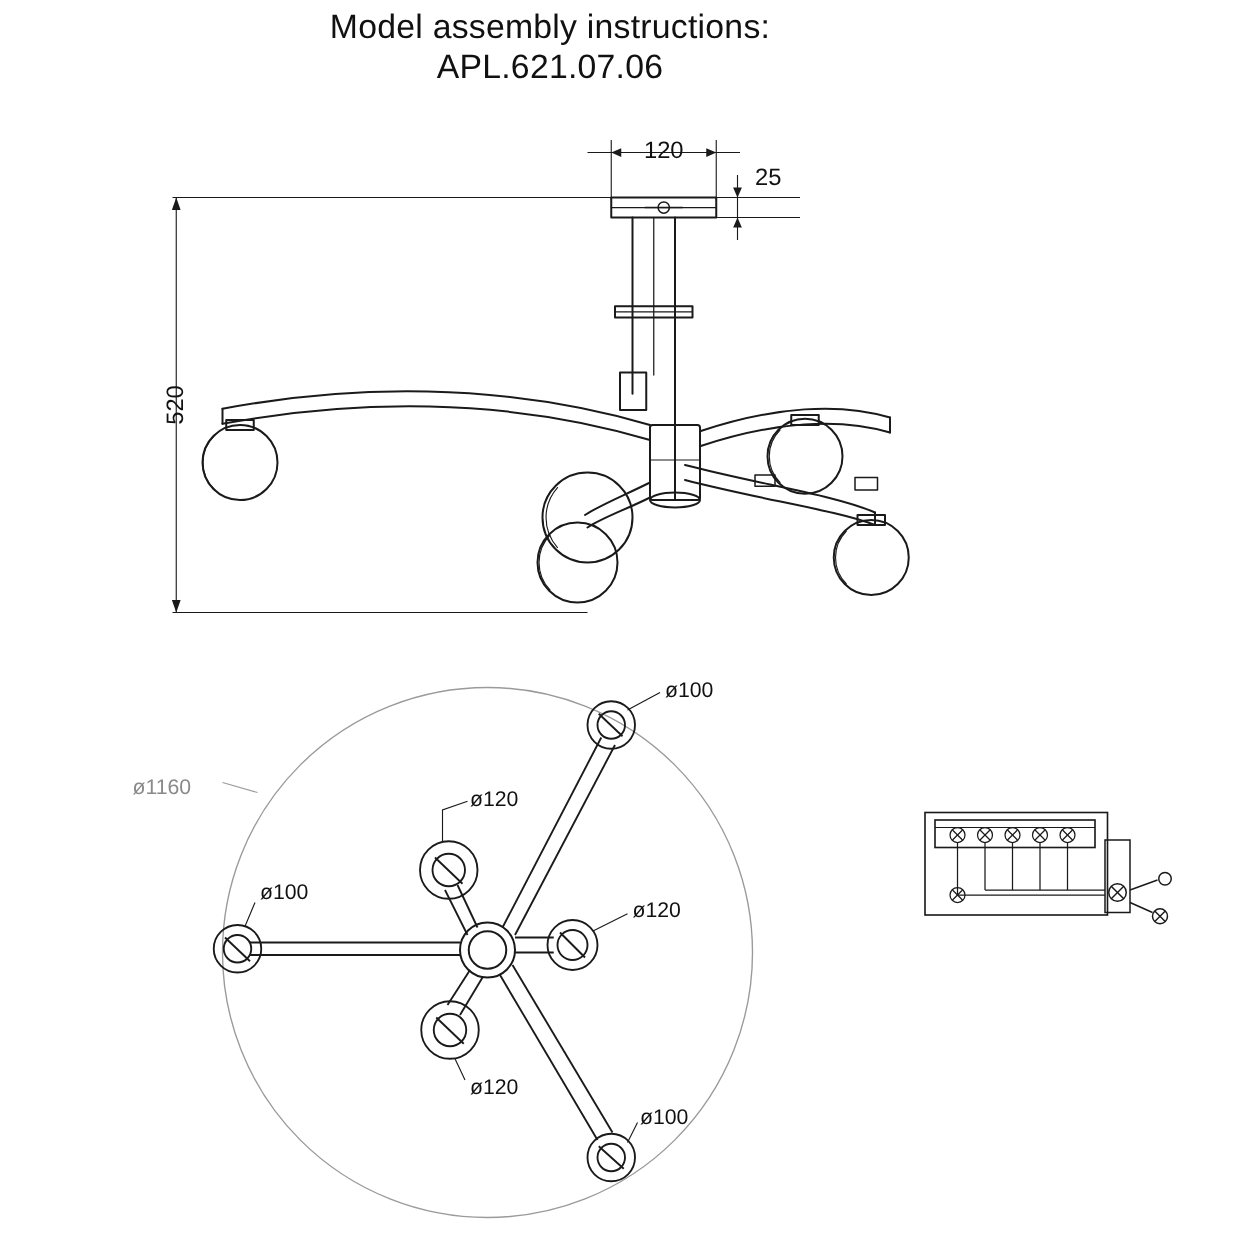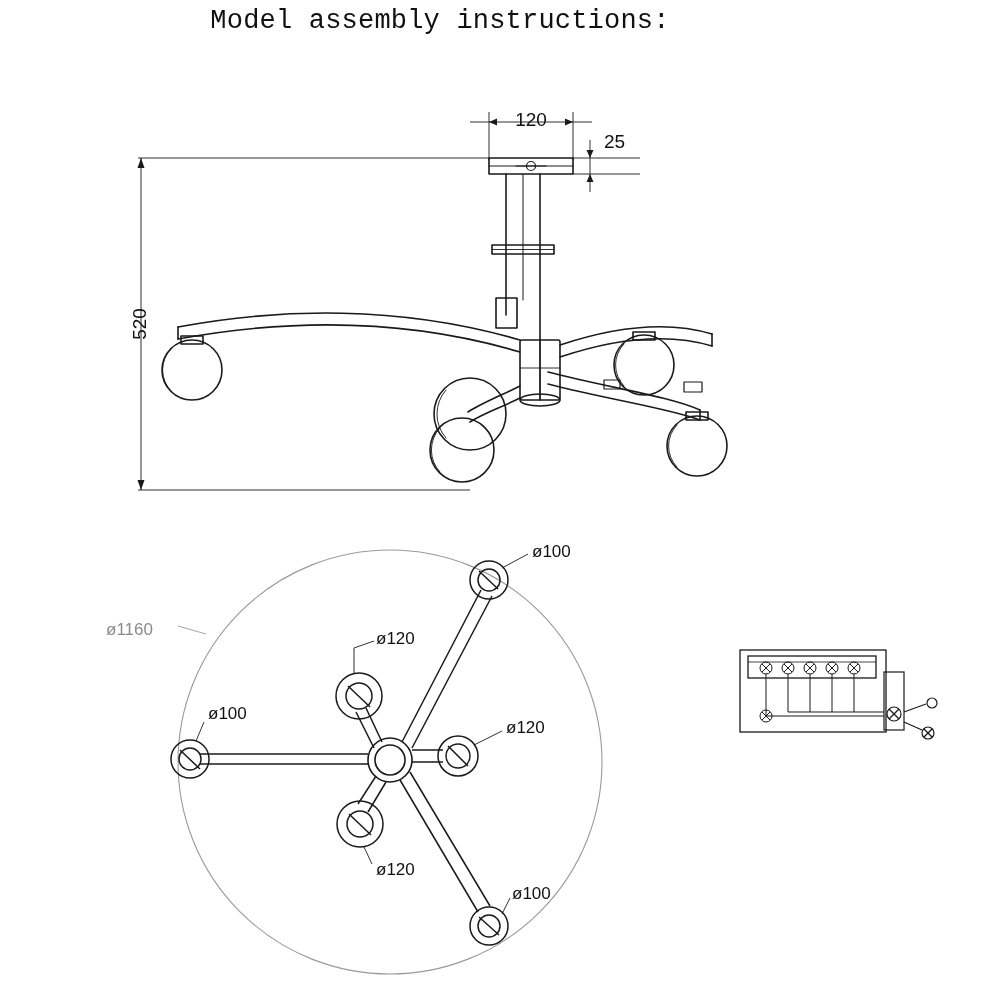--- a/index.html
+++ b/index.html
@@ -20,21 +20,20 @@
     width: 1000px;
     height: 1000px;
   }
   .title-block {
     position: absolute;
     top: 6px;
     left: 0;
     width: 880px;
     text-align: center;
     line-height: 1.18;
-    font-family: Liberation Mono, monospace;
   }
   .title-line {
     font-size: 27px;
     letter-spacing: 0.2px;
     color: #111;
   }
   svg.drawing {
     position: absolute;
     top: 0;
     left: 0;
@@ -55,20 +54,21 @@
     fill: #8a8a8a;
   }
 </style>
 </head>
 <body>
 
 <div id="sheet">
 
   <div class="title-block">
     <div class="title-line">Model assembly instructions:</div>
+    <div class="title-line">APL.621.07.06</div>
   </div>
 
   <svg class="drawing" width="1000" height="1000" viewBox="0 0 1000 1000">
 
     <g fill="none" stroke="#1a1a1a" stroke-width="1.6" stroke-linecap="round" stroke-linejoin="round">
 
       <g>
         <rect x="489" y="158" width="84" height="16"></rect>
         <line x1="489" y1="166" x2="573" y2="166" stroke-width="1"></line>
         <circle cx="531" cy="166" r="4.5" stroke-width="1.2"></circle>

